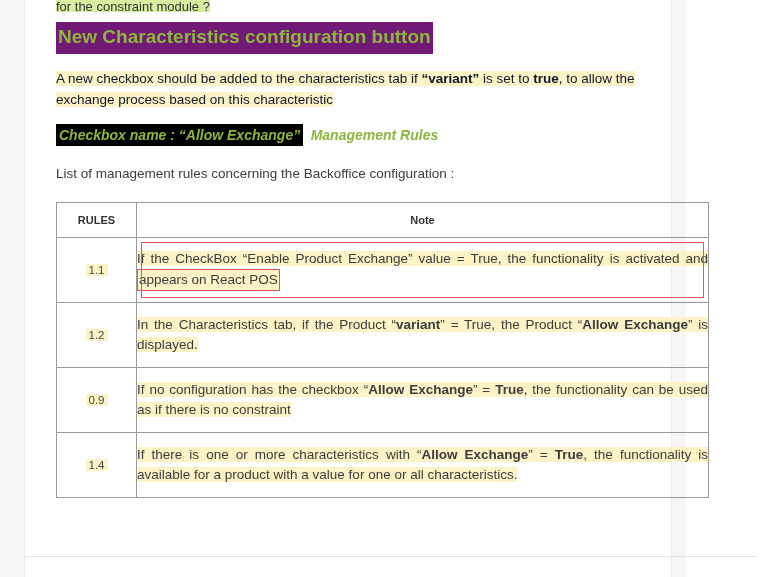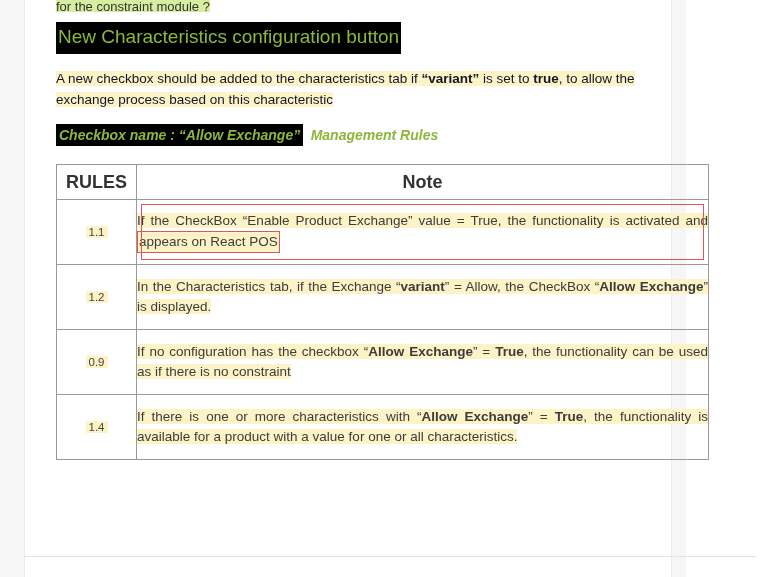--- a/index.html
+++ b/index.html
@@ -54,26 +54,26 @@
     height: 12px;
     overflow: hidden;
     margin: 0;
     padding: 0;
   }
   .cut-line span.hl {
     background: #d7eda0;
   }
   h2.section-title {
     font-size: 19px;
-    font-weight: normal;
+    font-weight: bold;
     color: #8cb63c;
     margin: 10px 0 0 0;
     padding: 2px 2px 4px 2px;
     display: inline-block;
-    background: #000000;
+    background: #701a75;
     line-height: 26px;
   }
   p.para {
     font-size: 13.5px;
     line-height: 21px;
     color: #0f172a;
     margin: 14px 0 0 0;
     max-width: 616px;
   }
   p.para .hl {
@@ -106,21 +106,21 @@
     margin-top: 18px;
     width: 652px;
     table-layout: fixed;
   }
   table.rules th, table.rules td {
     border: 1px solid #9a9a9a;
     vertical-align: middle;
     padding: 0;
   }
   table.rules th {
-    font-size: 18px;
+    font-size: 11px;
     font-weight: bold;
     color: #333;
     text-align: center;
     height: 34px;
   }
   .col-rule { width: 80px; }
   .col-note { width: 572px; }
   td.rule-id {
     text-align: center;
     font-size: 11.5px;
@@ -183,20 +183,21 @@
     <h2 class="section-title">New Characteristics configuration button</h2>
 
     <p class="para">
       <span class="hl">A new checkbox should be added to the characteristics tab if </span><span class="hl bold">“variant”</span><span class="hl"> is set to </span><span class="hl bold">true</span><span class="hl">, to allow the exchange process based on this characteristic</span>
     </p>
 
     <div class="green-italic">Checkbox name : “Allow Exchange”</div>
 
     <div class="green-italic plain">Management Rules</div>
 
+    <p class="listintro">List of management rules concerning the Backoffice configuration :</p>
 
     <table class="rules">
       <colgroup>
         <col class="col-rule">
         <col class="col-note">
       </colgroup>
       <thead>
         <tr>
           <th>RULES</th>
           <th>Note</th>
@@ -210,21 +211,21 @@
           <td class="note boxed-note">
             <div class="redbox"></div>
             <span class="hl">If the CheckBox “Enable Product Exchange” value = True, the functionality is activated and </span><span class="hl redbox-inner">appears on React POS</span>
           </td>
         </tr>
         <tr>
           <td class="rule-id">
             <span class="idhl">1.2</span>
           </td>
           <td class="note">
-            <span class="hl">In the Characteristics tab, if the Exchange “</span><span class="hl bold">variant</span><span class="hl">” = Allow, the CheckBox “</span><span class="hl bold">Allow Exchange</span><span class="hl">” is displayed.</span>
+            <span class="hl">In the Characteristics tab, if the Product “</span><span class="hl bold">variant</span><span class="hl">” = True, the Product “</span><span class="hl bold">Allow Exchange</span><span class="hl">” is displayed.</span>
           </td>
         </tr>
         <tr>
           <td class="rule-id">
             <span class="idhl">0.9</span>
           </td>
           <td class="note">
             <span class="hl">If no configuration has the checkbox “</span><span class="hl bold">Allow Exchange</span><span class="hl">” = </span><span class="hl bold">True</span><span class="hl">, the functionality can be used as if there is no constraint</span>
           </td>
         </tr>

